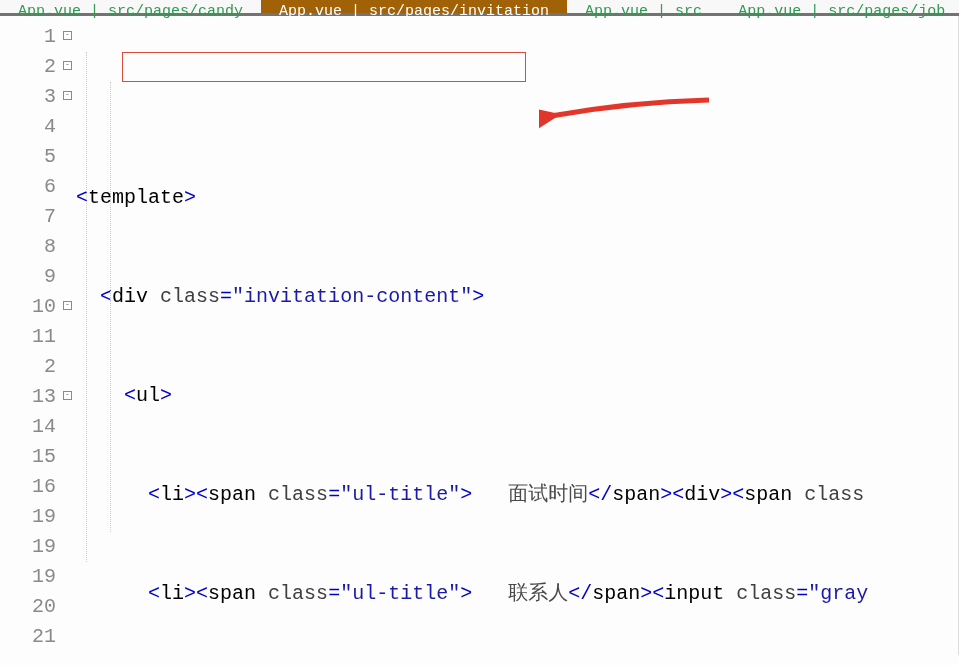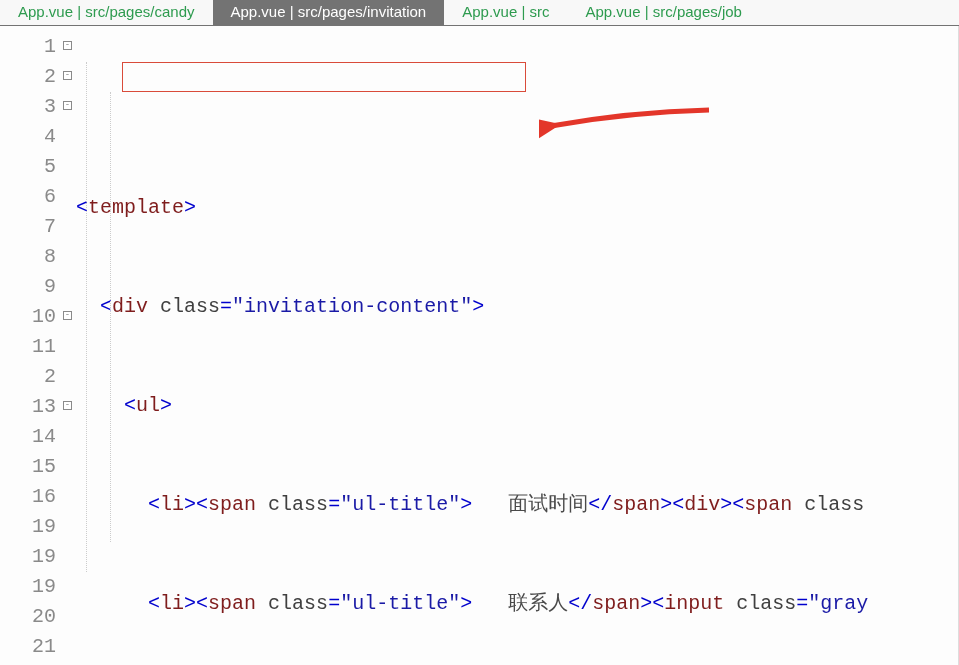--- a/index.html
+++ b/index.html
@@ -7,34 +7,34 @@
     font-family: Consolas, "Courier New", monospace;
     font-size: 20px;
     background: #fdfdfd;
     overflow: hidden;
     width: 959px;
     height: 665px;
     position: relative;
   }
   .tabs {
     display: flex;
-    height: 26px;
+    height: 16px;
     background: #f8f8f8;
-    border-bottom: 1px solid #737373;
+    border-bottom: 3px solid #737373;
     font-size: 15px;
-    font-family: Liberation Sans, sans-serif;
+    font-family: Liberation Mono, monospace;
   }
   .tab {
     padding: 3px 18px 3px 18px;
     color: #2e9b4f;
     cursor: pointer;
     white-space: nowrap;
   }
   .tab.active {
-    background: #737373;
+    background: #a16207;
     color: #fff;
   }
   .editor-wrap {
     display: flex;
     height: calc(100% - 26px);
     border-right: 1px solid #ddd;
   }
   .gutter {
     width: 62px;
     background: #fdfdfd;
@@ -77,21 +77,21 @@
   }
   .indent-guide {
     position: absolute;
     width: 0;
     border-left: 1px dotted #ccc;
     top: 0;
     bottom: 0;
   }
   
   .p  { color: #0000cd; }   
-  .tn { color: #7f1d1d; }   
+  .tn { color: #000000; }   
   .an { color: #404040; }   
   .av { color: #1a1aa6; }
   .tx { color: #4a4a4a; margin-left: 36px; }   
 
   .highlight-box {
     position: absolute;
     border: 1px solid #d94b3a;
     pointer-events: none;
   }
   .arrow {

